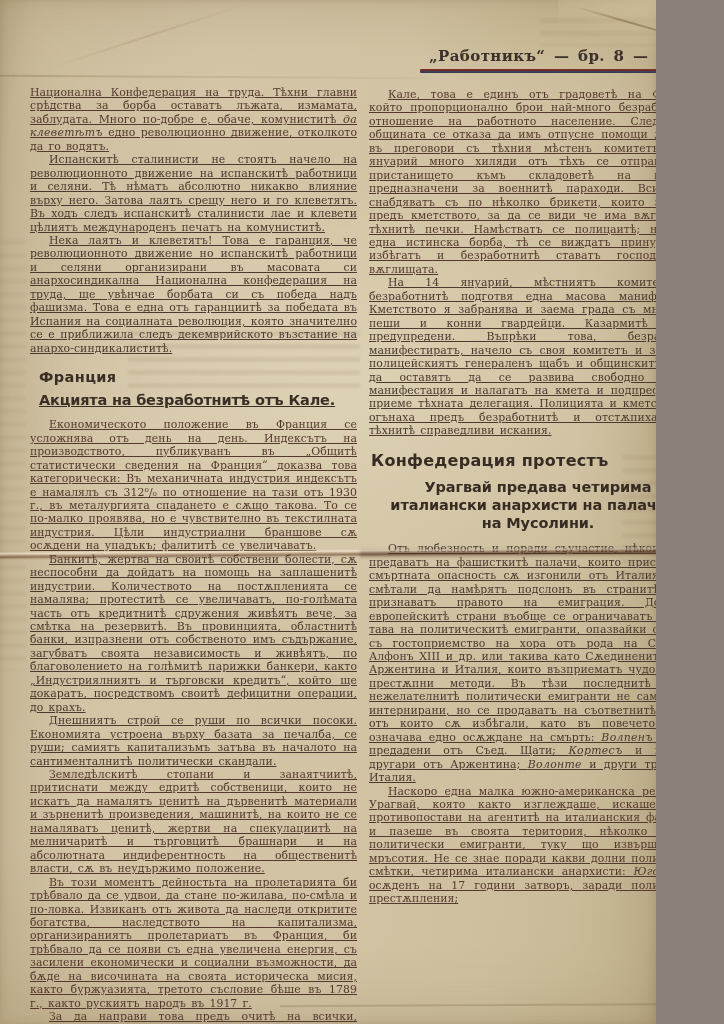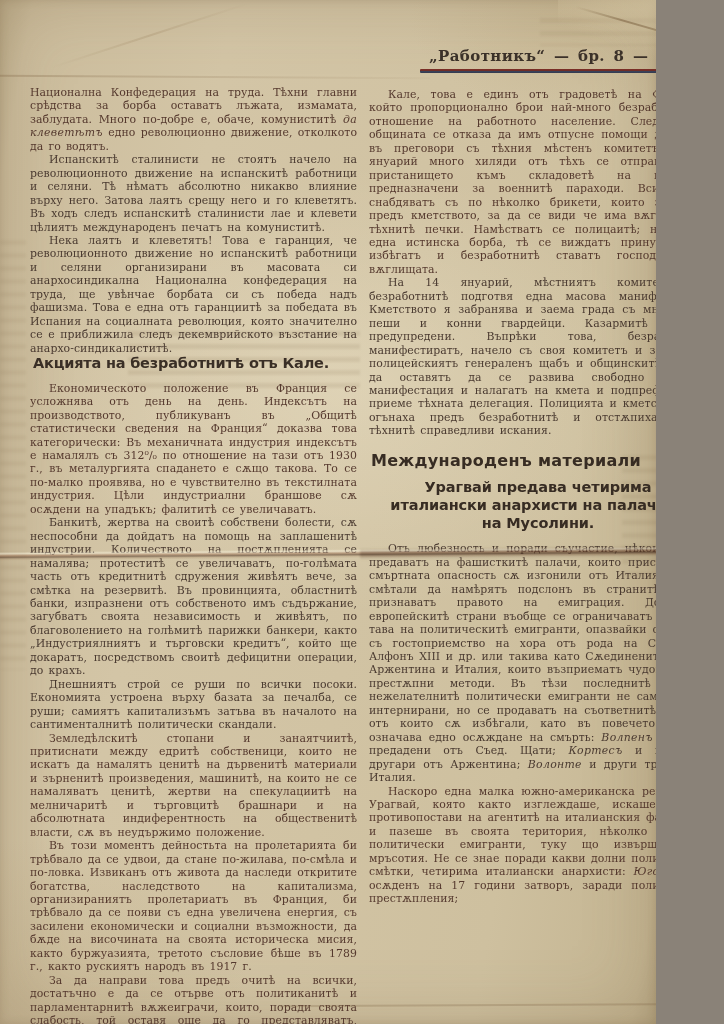--- a/index.html
+++ b/index.html
@@ -20,28 +20,28 @@
     letter-spacing:.4px;word-spacing:3px;white-space:nowrap;}
   .masthead-rule{position:absolute;left:420px;top:69px;width:290px;height:4px;z-index:3;
     background:linear-gradient(180deg,#7e2f26 0%,#6f2d27 40%,#3a4158 60%,#333a50 100%);
     border-radius:1px;}
   
   .col{position:absolute;z-index:2;}
   .col-left{left:30px;top:86px;width:327px;}
   .col-right{left:369px;top:88px;width:338px;}
   .col p{margin:0;text-align:justify;color:#4a3a30;
     font:10.9px/13.45px "DejaVu Serif","Liberation Serif",serif;
-    word-spacing:1.6px;letter-spacing:.05px;}
+    word-spacing:1.6px;letter-spacing:.05px;text-decoration:underline;}
   .col p.warm{color:#55392e;}
   .indent{text-indent:19px;}
   .col i{font-style:italic;letter-spacing:.3px;}
   .kicker{font:bold 14.5px/1 "DejaVu Sans","Liberation Sans",sans-serif;
     color:#3a2f26;margin:15px 0 7px 9px;letter-spacing:.4px;}
   .headline-left{font:bold 14.5px/1.15 "DejaVu Sans","Liberation Sans",sans-serif;
-    color:#3a2f26;margin:0 0 10px 3px;letter-spacing:-.2px;white-space:nowrap;}
+    color:#3a2f26;margin:0 0 10px 9px;letter-spacing:-.2px;white-space:nowrap;text-decoration:underline;}
   .section-heading{font:bold 16px/1.1 "DejaVu Sans","Liberation Sans",sans-serif;
     color:#372c23;margin:14px 0 9px 2px;letter-spacing:.3px;}
   .headline-right{font:bold 14.5px/18px "DejaVu Sans","Liberation Sans",sans-serif;
     color:#372c23;text-align:center;margin:0 0 10px;padding:0 12px;letter-spacing:-.1px;}
   
   .artifact{position:absolute;pointer-events:none;}
   .ghost{z-index:1;filter:blur(1.1px);opacity:.5;
     background:repeating-linear-gradient(180deg, rgba(110,88,58,0.22) 0 5px, rgba(0,0,0,0) 5px 13px);}
   .ghost-1{left:128px;top:331px;width:232px;height:62px;}
   .ghost-2{left:540px;top:18px;width:180px;height:28px;opacity:.35;}
@@ -86,33 +86,34 @@
     <span>бр. 8</span>
     <span>—</span>
     <span>стр. 9</span>
   </div>
   <div class="masthead-rule"></div>
 
   <div class="col col-left">
     <p class="warm"><span>Национална Конфедерация на труда. Тѣхни главни срѣдства за борба оставатъ лъжата, измамата, заблудата. Много по-добре е, обаче, комуниститѣ </span><i>да клеветѣтъ</i><span> едно революционно движение, отколкото да го водятъ.</span></p>
     <p class="indent">Испанскитѣ сталинисти не стоятъ начело на революционното движение на испанскитѣ работници и селяни. Тѣ нѣматъ абсолютно никакво влияние върху него. Затова лаятъ срещу него и го клеветятъ. Въ ходъ следъ испанскитѣ сталинисти лае и клевети цѣлиятъ международенъ печатъ на комуниститѣ.</p>
     <p class="indent">Нека лаятъ и клеветятъ! Това е гаранция, че революционното движение но испанскитѣ работници и селяни организирани въ масовата си анархосиндикална Национална конфедерация на труда, ще увѣнчае борбата си съ победа надъ фашизма. Това е една отъ гаранциитѣ за победата въ Испания на социалната революция, която значително се е приближила следъ декемврийското възстание на анархо-синдикалиститѣ.</p>
+    <h3 class="kicker">Франция</h3>
     <h2 class="headline-left">Акцията на безработнитѣ отъ Кале.</h2>
     <p class="indent warm">Економическото положение въ Франция се усложнява отъ день на день. Индексътъ на производството, публикуванъ въ „Общитѣ статистически сведения на Франция“ доказва това категорически: Въ механичната индустрия индексътъ е намалялъ съ 312⁰/₀ по отношение на тази отъ 1930 г., въ металургията спадането е сѫщо такова. То се по-малко проявява, но е чувствително въ текстилната индустрия. Цѣли индустриални браншове сѫ осѫдени на упадъкъ; фалититѣ се увеличаватъ.</p>
     <p class="indent">Банкитѣ, жертва на своитѣ собствени болести, сѫ неспособни да дойдатъ на помощь на заплашенитѣ индустрии. Количеството на постѫпленията се намалява; протеститѣ се увеличаватъ, по-голѣмата часть отъ кредитнитѣ сдружения живѣятъ вече, за смѣтка на резервитѣ. Въ провинцията, областнитѣ банки, изпразнени отъ собственото имъ съдържание, загубватъ своята независимость и живѣятъ, по благоволението на голѣмитѣ парижки банкери, както „Индустриялниятъ и търговски кредитъ“, който ще докаратъ, посредствомъ своитѣ дефицитни операции, до крахъ.</p>
     <p class="indent">Днешниятъ строй се руши по всички посоки. Економията устроена върху базата за печалба, се руши; самиятъ капитализъмъ затъва въ началото на сантименталнитѣ политически скандали.</p>
     <p class="indent warm">Земледѣлскитѣ стопани и занаятчиитѣ, притиснати между едритѣ собственици, които не искатъ да намалятъ ценитѣ на дървенитѣ материали и зърненитѣ произведения, машинитѣ, на които не се намаляватъ ценитѣ, жертви на спекулациитѣ на мелничаритѣ и търговцитѣ брашнари и на абсолютната индиферентность на общественитѣ власти, сѫ въ неудържимо положение.</p>
     <p class="indent warm">Въ този моментъ дейностьта на пролетарията би трѣбвало да се удвои, да стане по-жилава, по-смѣла и по-ловка. Извиканъ отъ живота да наследи откритите богатства, наследството на капитализма, организираниятъ пролетариатъ въ Франция, би трѣбвало да се появи съ една увеличена енергия, съ засилени економически и социални възможности, да бѫде на височината на своята историческа мисия, както буржуазията, третото съсловие бѣше въ 1789 г., както рускиятъ народъ въ 1917 г.</p>
     <p class="indent warm">За да направи това предъ очитѣ на всички, достатъчно е да се отърве отъ политиканитѣ и парламентарнитѣ вѫжеиграчи, които, поради своята слабость, той оставя още да го представляватъ, вмѣсто да вземе своята сѫдба въ собственитѣ си рѫце:</p>
   </div>
 
   <div class="col col-right">
     <p class="indent warm">Кале, това е единъ отъ градоветѣ на Франция, който пропорционално брои най-много безработни по отношение на работното население. Следъ като общината се отказа да имъ отпусне помощи да влѣзе въ преговори съ тѣхния мѣстенъ комитетъ, на 5 януарий много хиляди отъ тѣхъ се отправили по пристанището къмъ складоветѣ на вѫглища предназначени за военнитѣ параходи. Всички се снабдяватъ съ по нѣколко брикети, които занасятъ предъ кметството, за да се види че има вѫглища за тѣхнитѣ печки. Намѣстватъ се полицаитѣ; но следъ една истинска борба, тѣ се виждатъ принудени да избѣгатъ и безработнитѣ ставатъ господари на вѫглищата.</p>
     <p class="indent">На 14 януарий, мѣстниятъ комитетъ на безработнитѣ подготвя една масова манифестация. Кметството я забранява и заема града съ множество пеши и конни гвардейци. Казармитѣ биватъ предупредени. Въпрѣки това, безработнитѣ манифестиратъ, начело съ своя комитетъ и заставятъ полицейскиятъ генераленъ щабъ и общинскитѣ власти да оставятъ да се развива свободно тѣхната манифестация и налагатъ на кмета и подпрефекта да приеме тѣхната делегация. Полицията и кметството се огънаха предъ безработнитѣ и отстѫпиха предъ тѣхнитѣ справедливи искания.</p>
-    <h3 class="section-heading">Международенъ материали</h3>
+    <h3 class="section-heading">Конфедерация протестъ</h3>
     <h2 class="headline-right">Урагвай предава четирима италиански анархисти на палачитѣ на Мусолини.</h2>
     <p class="indent"><span>Отъ любезность и поради съучастие, нѣкои страни предаватъ на фашисткитѣ палачи, които присѫдитѣ и смъртната опасность сѫ изгонили отъ Италия. Тѣ сѫ смѣтали да намѣрятъ подслонъ въ странитѣ, които признаватъ правото на емиграция. До като европейскитѣ страни въобще се ограничаватъ само съ тава на политическитѣ емигранти, опазвайки се пълни съ гостоприемство на хора отъ рода на Ставицки, Алфонъ XIII и др. или такива като Сѫединенитѣ Щати, Аржентина и Италия, които възприематъ чудовищни и престѫпни методи. Въ тѣзи последнитѣ страни нежелателнитѣ политически емигранти не само че сѫ интернирани, но се продаватъ на съответнитѣ страни, отъ които сѫ избѣгали, като въ повечето случаи означава едно осѫждане на смърть: </span><i>Волпенъ</i><span> и други предадени отъ Съед. Щати; </span><i>Кортесъ</i><span> и неговитѣ другари отъ Аржентина; </span><i>Волонте</i><span> и други трима отъ Италия.</span></p>
     <p class="indent warm"><span>Наскоро една малка южно-американска република, Урагвай, която както изглеждаше, искаше да се противопостави на агентитѣ на италианския фашизъмъ и пазеше въ своята територия, нѣколко стотини политически емигранти, туку що извърши една мръсотия. Не се знае поради какви долни политически смѣтки, четирима италиански анархисти: </span><i>Юго Грени</i><span>, осѫденъ на 17 години затворъ, заради политически престѫпления; </span></p>
   </div>
 
   <div class="artifact crease-main"></div>
   <div class="artifact crease-main-dark"></div>
   <div class="artifact crease-bottom"></div>
 
 </div>

